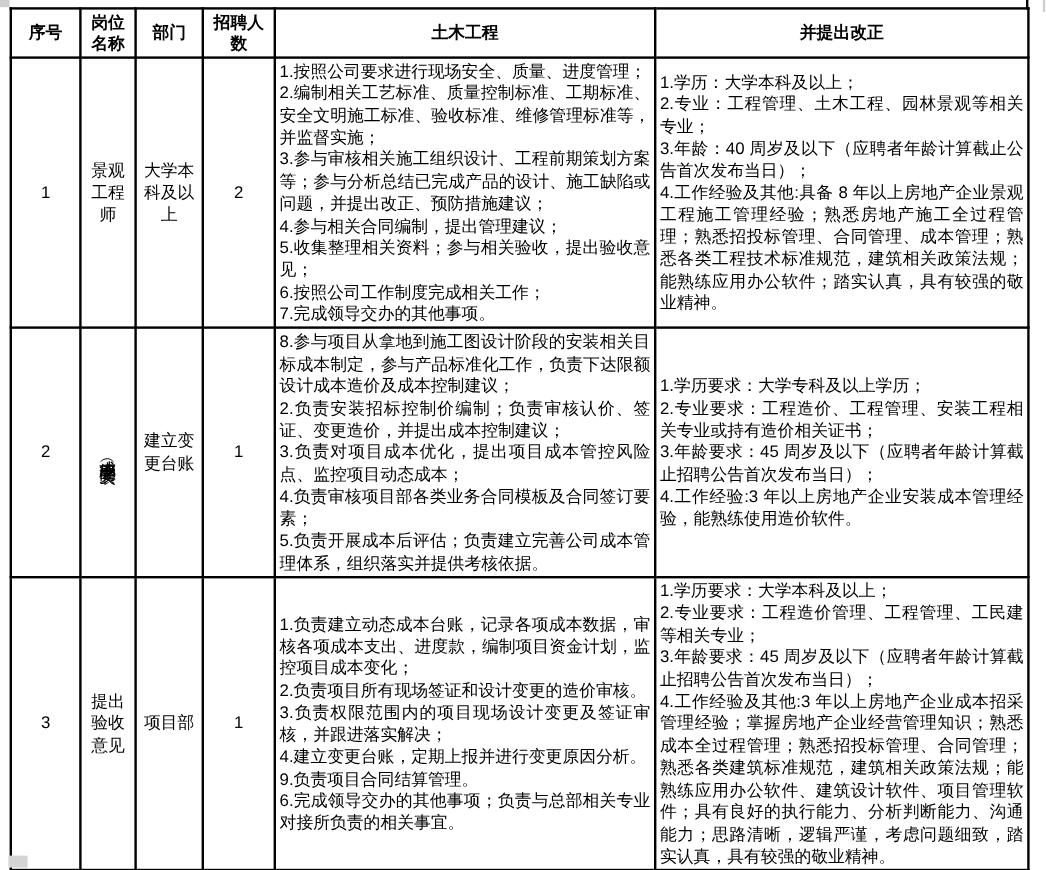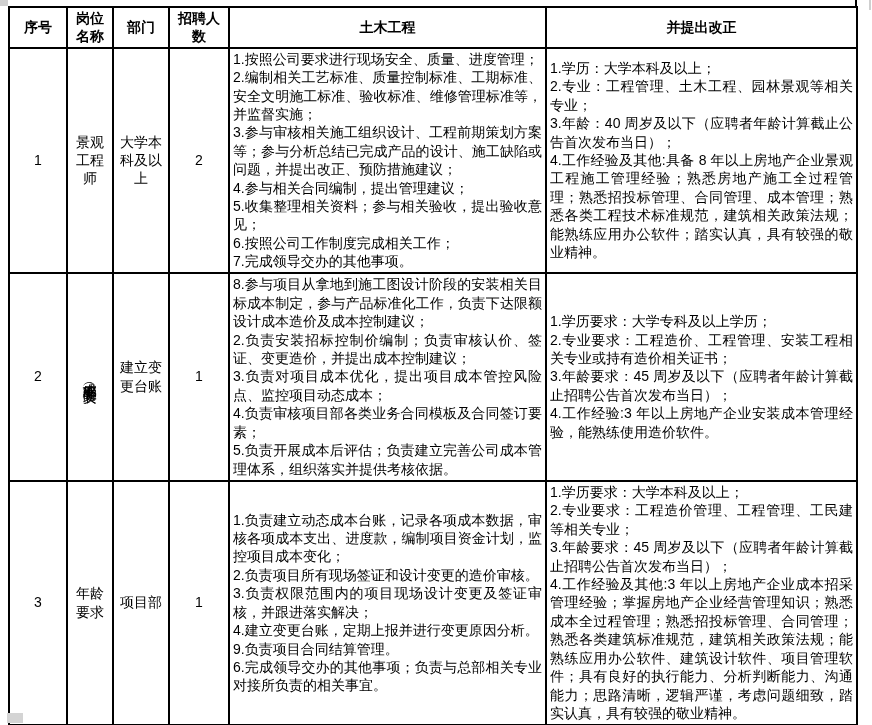--- a/index.html
+++ b/index.html
@@ -109,21 +109,21 @@
 3.负责对项目成本优化，提出项目成本管控风险点、监控项目动态成本；
 4.负责审核项目部各类业务合同模板及合同签订要素；
 5.负责开展成本后评估；负责建立完善公司成本管理体系，组织落实并提供考核依据。</td>
         <td class="c-text">1.学历要求：大学专科及以上学历；
 2.专业要求：工程造价、工程管理、安装工程相关专业或持有造价相关证书；
 3.年龄要求：45 周岁及以下（应聘者年龄计算截止招聘公告首次发布当日）；
 4.工作经验:3 年以上房地产企业安装成本管理经验，能熟练使用造价软件。</td>
       </tr>
       <tr class="r-3">
         <td class="c-center">3</td>
-        <td class="c-center">年龄要求</td>
+        <td class="c-center">提出验收意见</td>
         <td class="c-center">项目部</td>
         <td class="c-center">1</td>
         <td class="c-text">1.负责建立动态成本台账，记录各项成本数据，审核各项成本支出、进度款，编制项目资金计划，监控项目成本变化；
 2.负责项目所有现场签证和设计变更的造价审核。
 3.负责权限范围内的项目现场设计变更及签证审核，并跟进落实解决；
 4.建立变更台账，定期上报并进行变更原因分析。
 9.负责项目合同结算管理。
 6.完成领导交办的其他事项；负责与总部相关专业对接所负责的相关事宜。</td>
         <td class="c-text">1.学历要求：大学本科及以上；
 2.专业要求：工程造价管理、工程管理、工民建等相关专业；

